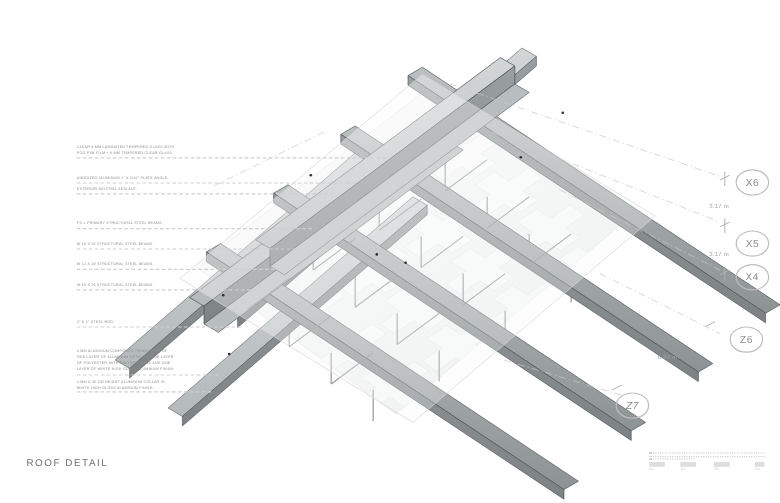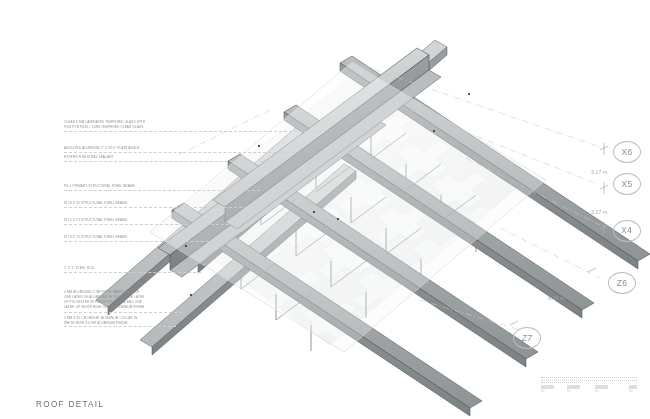--- a/index.html
+++ b/index.html
@@ -17,22 +17,22 @@
   
   .leader{position:absolute;height:0;border-top:.5px dashed #cfcfcf;}
 
   
   .bub{position:absolute;width:26px;height:20px;border:.8px solid #bdbdbd;
        border-radius:50%;display:flex;align-items:center;justify-content:center;
        font-size:8.5px;color:#8f8f8f;letter-spacing:.4px;background:transparent;}
   .dim{position:absolute;font-size:5px;color:#a3a3a3;letter-spacing:.2px;}
 
   
-  #title{position:absolute;left:36px;top:381px;font-size:8.2px;
-         letter-spacing:1.3px;color:#6f6f6f;margin-top:19px;}
+  #title{position:absolute;left:22px;top:381px;font-size:8.2px;
+         letter-spacing:1.3px;color:#6f6f6f;}
 
   
   #scalewrap{position:absolute;left:541px;top:377px;width:96px;}
   .scrule{height:0;border-top:.6px dotted #d2d2d2;margin-bottom:1.5px;}
   .scboxes{position:relative;height:4px;margin-top:2px;}
   .scbox{position:absolute;height:4px;background:#dedede;}
   .scnums{position:relative;height:6px;}
   .scnum{position:absolute;font-size:2.8px;color:#cfcfcf;}
 
   
@@ -243,21 +243,21 @@
   <div class="note" style="top:235px;">W 18 X 76 STRUCTURAL STEEL BEAMS.</div>
   <div class="note" style="top:266px;">2" X 1" STEEL ROD.</div>
   <div class="note wide" style="top:290px;">4 MM ALUMINUM COMPOSITE PANEL MADE OF
 ONE LAYER OF ALUMINUM OF  50 MM, ONE LAYER
 OF  POLYESTER  WITH  POLYETHYLENE  AND  ONE
 LAYER OF WHITE HIGH GLOSS ALUMINUM FINISH.</div>
   <div class="note wide" style="top:316px;">4 MM X 30 CM HEIGHT ALUMINUM COLLAR IN
 WHITE HIGH GLOSS ALUMINUM FINISH.</div>
 
   <div class="bub" style="left:613px;top:141px;">X6</div>
-  <div class="bub" style="left:613px;top:173px;">X5</div>
+  <div class="bub" style="left:613px;top:192px;">X5</div>
   <div class="bub" style="left:613px;top:220px;font-family:Liberation Mono, monospace;">X4</div>
   <div class="bub" style="left:608px;top:272px;text-align:right;">Z6</div>
   <div class="bub" style="left:513px;top:327px;font-style:italic;">Z7</div>
 
   <div class="dim" style="left:591px;top:169px;">3.17 m</div>
   <div class="dim" style="left:591px;top:209px;">3.17 m</div>
   <div class="dim" style="left:548px;top:295px;">6.34 m</div>
 
   <div id="title">ROOF DETAIL</div>
 

